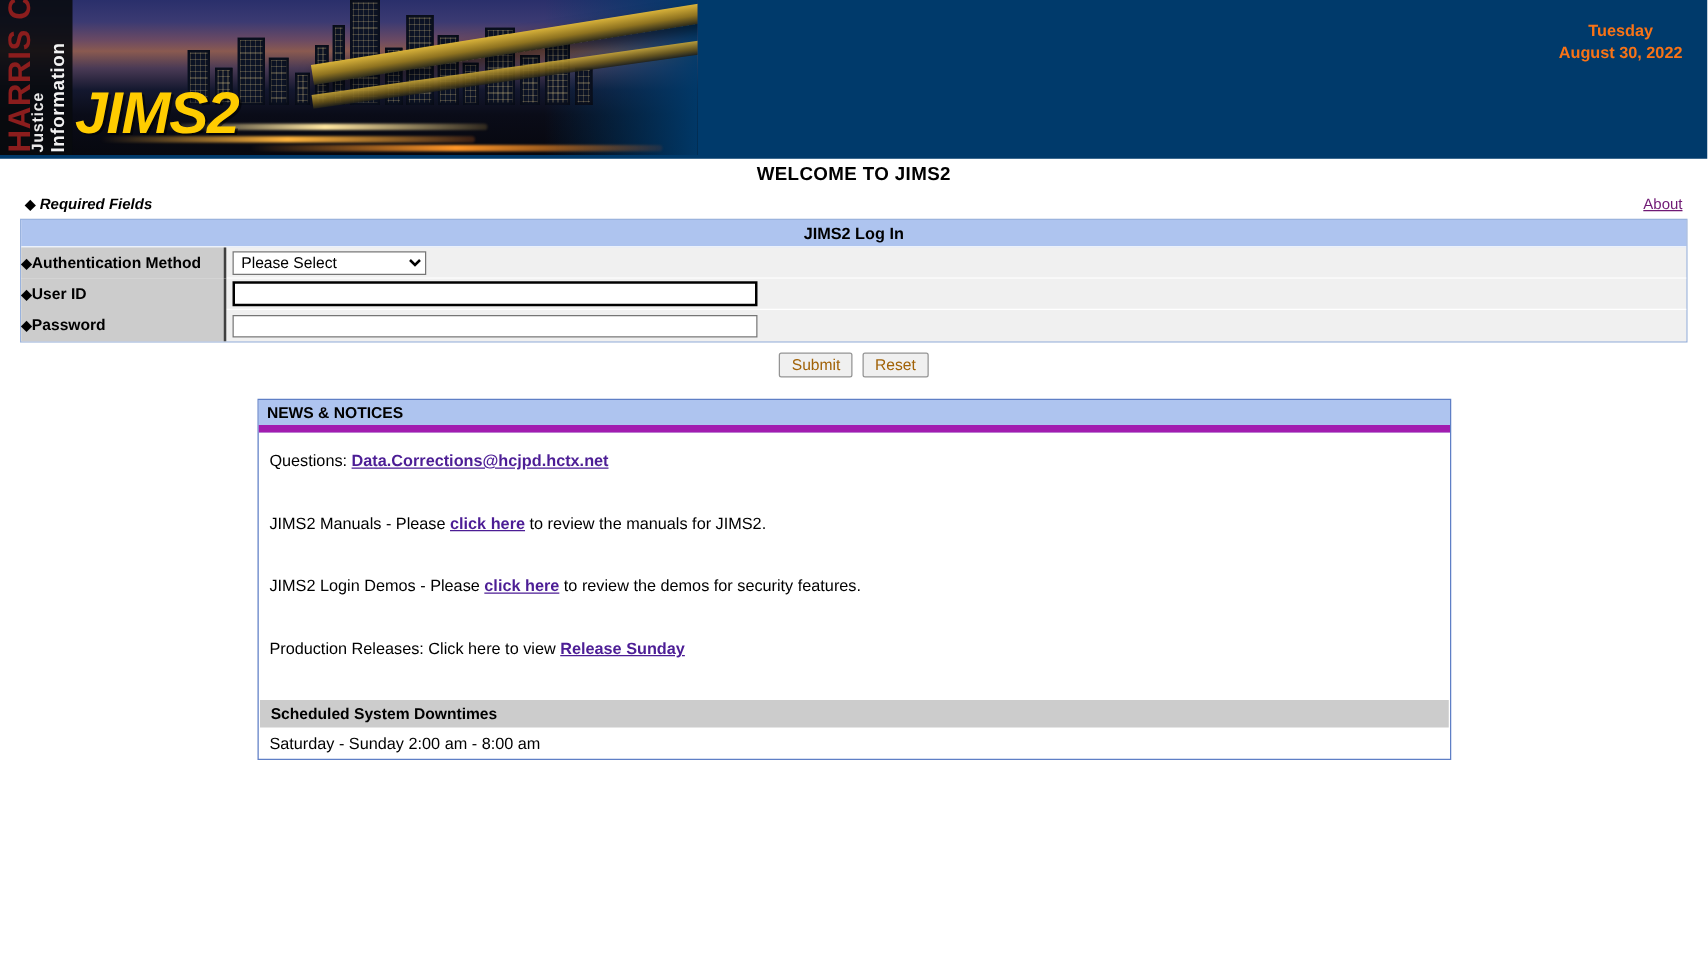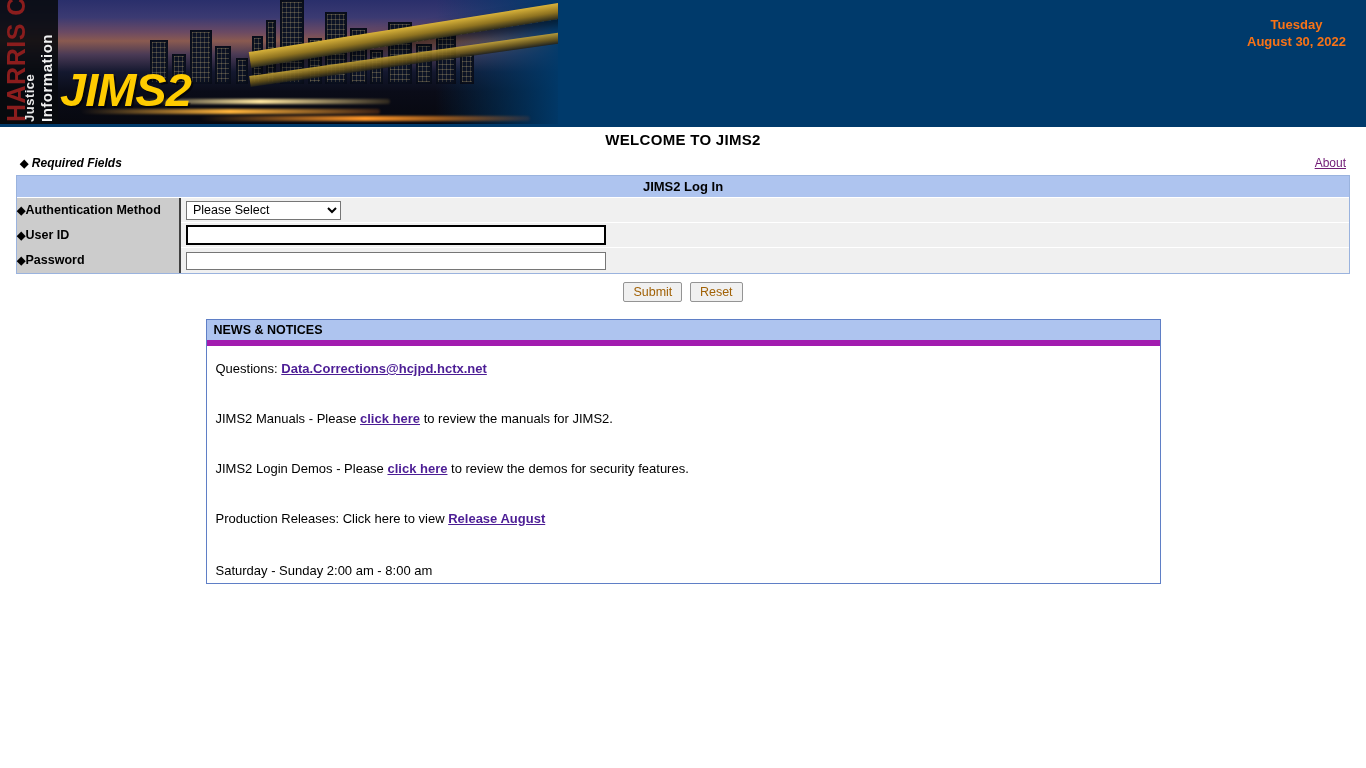--- a/index.html
+++ b/index.html
@@ -394,18 +394,19 @@
 
     <div class="news-line">
       <span>JIMS2 Manuals - Please </span><a class="inline-link">click here</a><span> to review the manuals for JIMS2.</span>
     </div>
 
     <div class="news-line">
       <span>JIMS2 Login Demos - Please </span><a class="inline-link">click here</a><span> to review the demos for security features.</span>
     </div>
 
     <div class="news-line">
-      <span>Production Releases: Click here to view </span><a class="inline-link">Release August</a>
-    </div>
-
+      <span>Production Releases: Click here to view </span><a class="inline-link">Release Sunday</a>
+    </div>
+
+    <div class="downtime-header">Scheduled System Downtimes</div>
     <div class="downtime-line">Saturday - Sunday 2:00 am - 8:00 am</div>
   </div>
 </div>
 
 </body></html>

